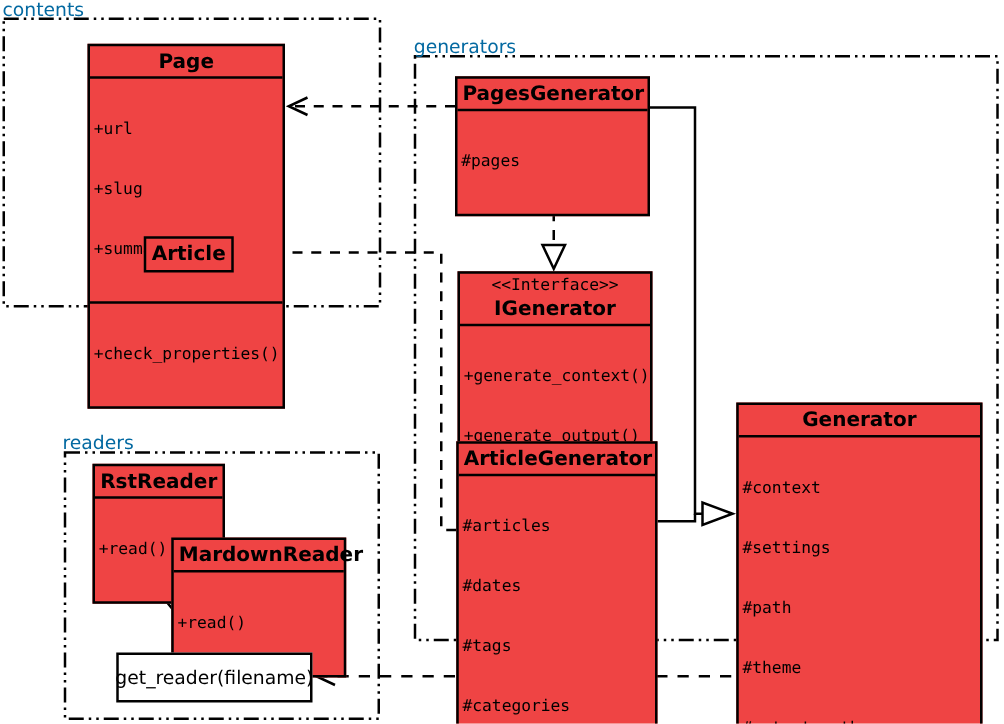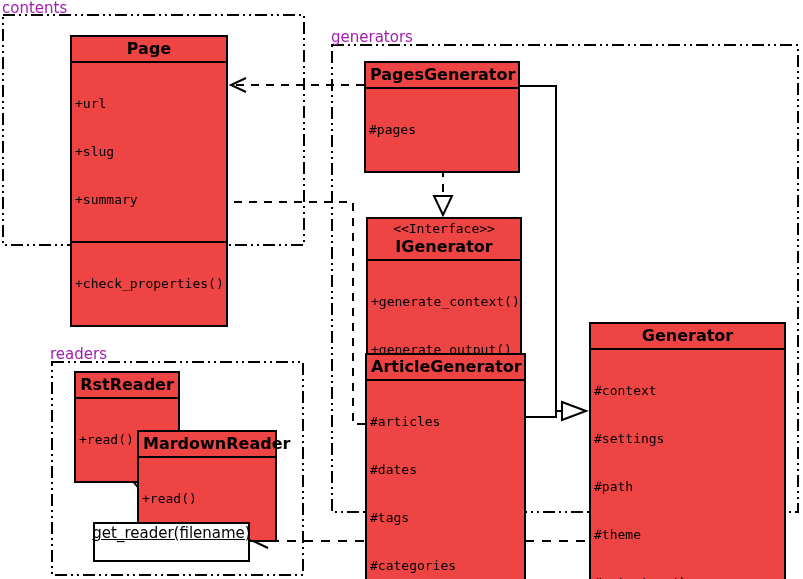--- a/index.html
+++ b/index.html
@@ -3,21 +3,21 @@
 <meta charset="utf-8">
 <style>
   html,body{margin:0;padding:0;background:#fff;}
   #canvas{
     position:relative;width:803px;height:579px;background:#fff;overflow:hidden;
     font-family:"DejaVu Sans",sans-serif;color:#000;
   }
   #wires{position:absolute;left:0;top:0;z-index:0;}
   .pkg-label{
     position:absolute;z-index:1;font-size:15px;line-height:16px;
-    font-family:"DejaVu Sans",sans-serif;color:#a21caf;white-space:nowrap;
+    font-family:"DejaVu Sans",sans-serif;color:#0369a1;white-space:nowrap;
   }
   .uml-class{
     position:absolute;z-index:2;background:#ef4444;border:2px solid #000;
     box-sizing:border-box;font-family:"DejaVu Sans Mono","Liberation Mono",monospace;
     font-size:13px;
   }
   .uml-title{
     font-family:"DejaVu Sans","Liberation Sans",sans-serif;font-weight:bold;
     font-size:16px;line-height:20px;text-align:center;padding:2px 4px;
     border-bottom:2px solid #000;white-space:nowrap;
@@ -26,21 +26,21 @@
   .uml-stereotype{
     font-family:"DejaVu Sans Mono","Liberation Mono",monospace;font-weight:normal;
     font-size:13px;line-height:16px;
   }
   .uml-name{line-height:20px;}
   .uml-section{padding:1px 3px;line-height:16px;white-space:pre;}
   .uml-section.sep{border-bottom:2px solid #000;}
   .plain-box{
     position:absolute;z-index:2;background:#fff;border:2px solid #000;
     box-sizing:border-box;font-family:"DejaVu Sans","Liberation Sans",sans-serif;
-    font-size:15px;text-align:center;display:flex;justify-content:center;text-decoration:underline;
+    font-size:15px;text-align:center;display:flex;align-items:center;justify-content:center;
   }
   
   #box-page{left:70px;top:35px;width:158px;}
   #box-article{left:115px;top:189px;width:72px;height:29px;}
   #box-pagesgenerator{left:364px;top:61px;width:156px;}
   #box-igenerator{left:366px;top:217px;width:156px;}
   #box-articlegenerator{left:365px;top:353px;width:161px;}
   #box-generator{left:589px;top:322px;width:197px;}
   #box-rstreader{left:74px;top:371px;width:106px;}
   #box-mardownreader{left:137px;top:430px;width:140px;}
@@ -100,20 +100,23 @@
     <div class="uml-section sep">
       <div>+url</div>
       <div>+slug</div>
       <div>+summary</div>
     </div>
     <div class="uml-section">
       <div>+check_properties()</div>
     </div>
   </div>
 
+  <div class="uml-class title-only" id="box-article">
+    <div class="uml-title">Article</div>
+  </div>
 
   <div class="uml-class" id="box-pagesgenerator">
     <div class="uml-title">PagesGenerator</div>
     <div class="uml-section">
       <div>#pages</div>
     </div>
   </div>
 
   <div class="uml-class" id="box-igenerator">
     <div class="uml-title">

